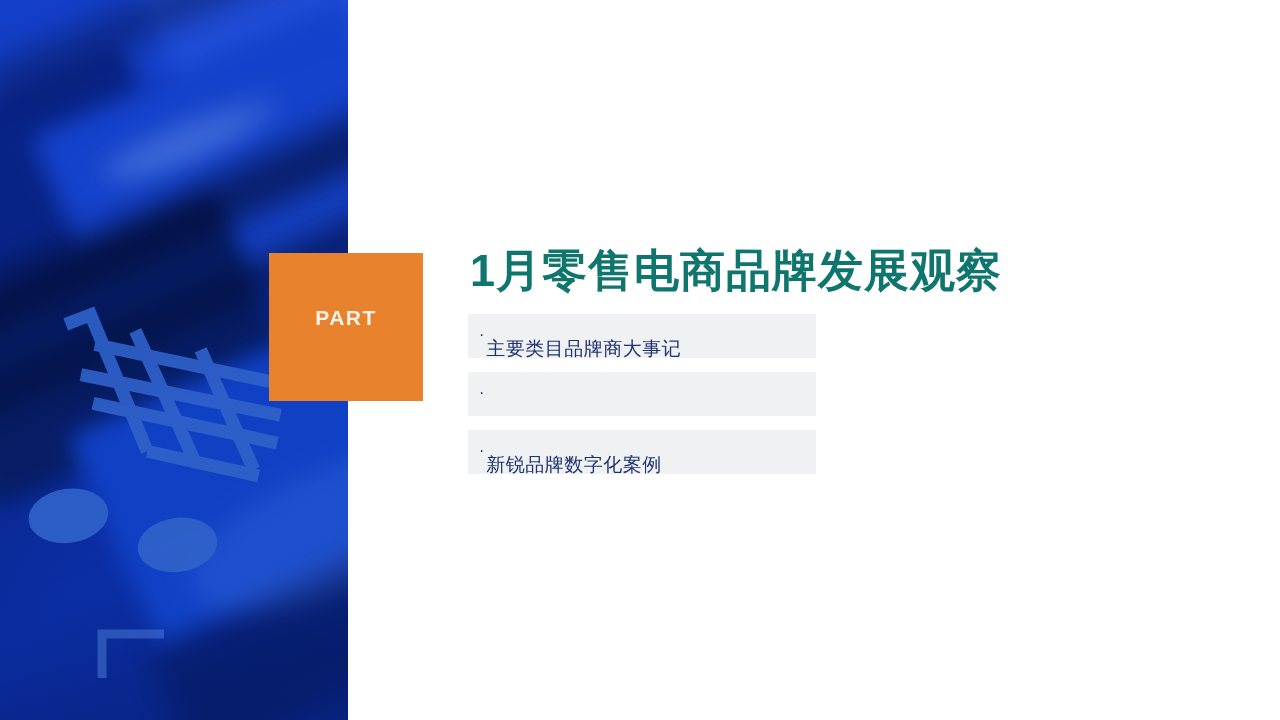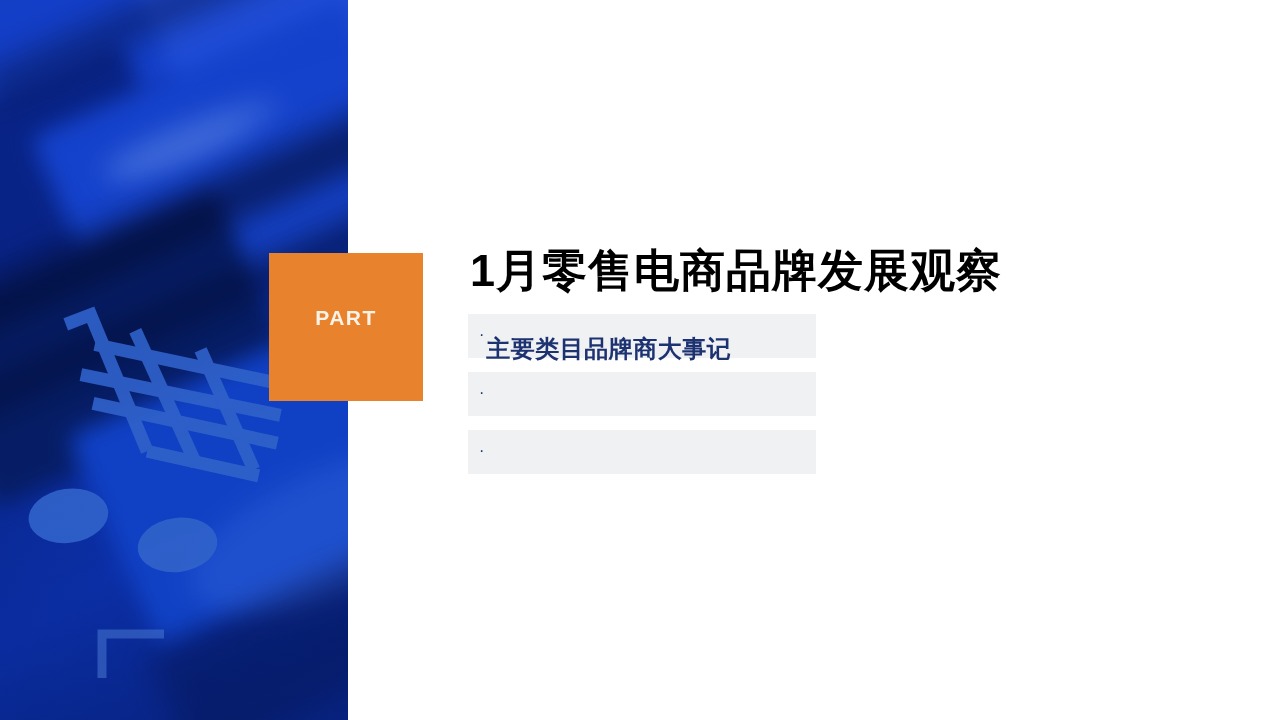--- a/index.html
+++ b/index.html
@@ -138,21 +138,21 @@
   }
 
   
   .content {
     position: absolute;
     left: 468px;
     top: 246px;
     width: 760px;
   }
   .slide-title {
-    color: #000000;
+    color: #0f766e;
     font-size: 45px;
     font-weight: bold;
     letter-spacing: 1px;
     line-height: 1.12;
     white-space: nowrap;
     margin: 0 0 18px 2px;
   }
   .toc {
     list-style: none;
     margin: 0;
@@ -171,22 +171,22 @@
   .toc-bullet {
     color: #1D3271;
     font-size: 16px;
     line-height: 1;
     margin-right: 2px;
     position: relative;
     top: -1px;
   }
   .toc-label {
     color: #1D3271;
-    font-size: 24px;
-    font-weight: bold;
+    font-size: 19px;
+    font-weight: normal;
     letter-spacing: 0.5px;
     margin-top: 25px;
   }
 </style>
 </head>
 <body>
 
 <div id="slide">
 
   <div class="photo-panel">
@@ -243,17 +243,18 @@
     <ul class="toc">
       <li class="toc-item">
         <span class="toc-bullet">·</span>
         <span class="toc-label">主要类目品牌商大事记</span>
       </li>
       <li class="toc-item">
         <span class="toc-bullet">·</span>
       </li>
       <li class="toc-item">
         <span class="toc-bullet">·</span>
+        <span class="toc-label">新锐品牌数字化案例</span>
       </li>
     </ul>
   </div>
 
 </div>
 
 </body></html>

